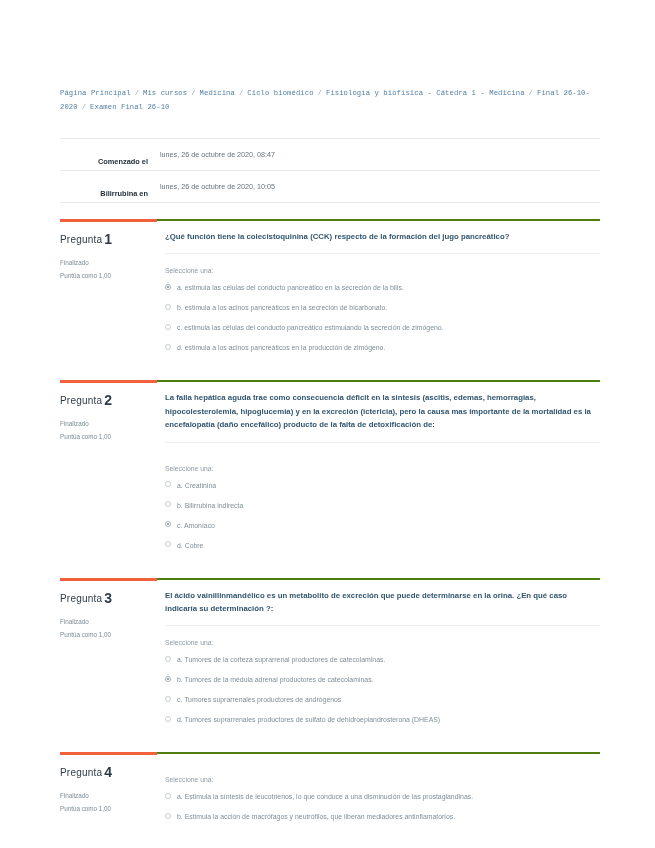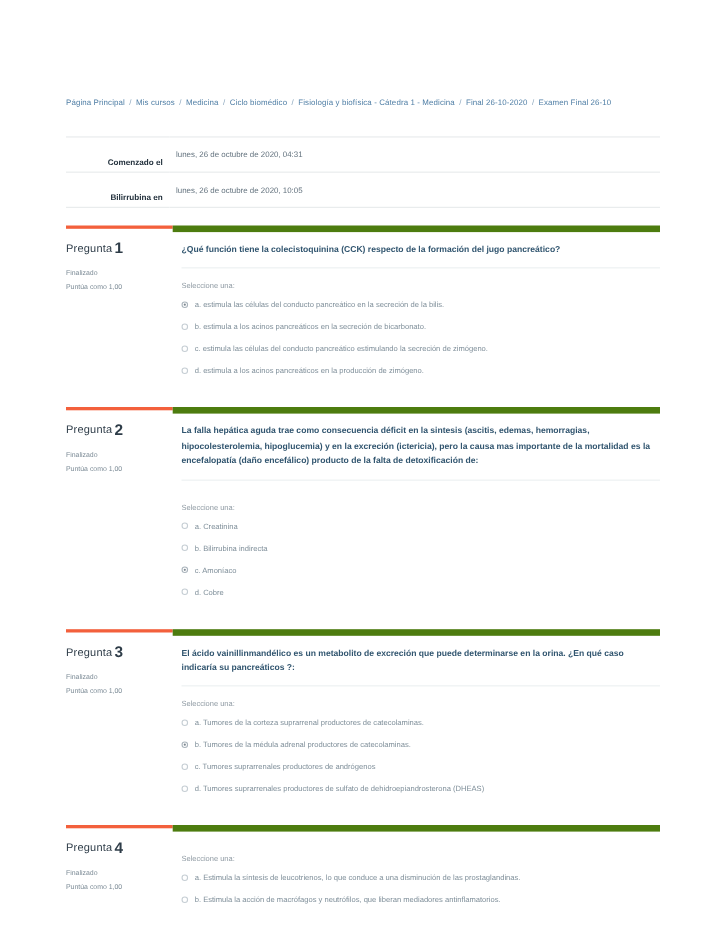--- a/index.html
+++ b/index.html
@@ -22,20 +22,21 @@
     padding: 86px 55px 0 60px;
   }
 
   
   .breadcrumb {
     font-size: 7.2px;
     line-height: 14px;
     color: #4f7ea5;
     letter-spacing: .1px;
     margin-bottom: 24px;
+    font-family: Liberation Mono, monospace;
   }
   .breadcrumb .crumb { color: #4f7ea5; }
   .breadcrumb .sep {
     color: #8aa6bd;
     padding: 0 4px;
   }
   .breadcrumb .crumb.last { color: #4f7ea5; }
 
   
   .summary {
@@ -90,21 +91,21 @@
   .q-state,
   .q-grade {
     font-size: 6.3px;
     color: #7c8b96;
     line-height: 13px;
     white-space: nowrap;
   }
   .q-body {
     flex: 1 1 auto;
     box-sizing: border-box;
-    border-top: 6px solid #4d7c0f;
+    border-top: 2px solid #4d7c0f;
     padding: 9px 0 4px 8px;
     min-width: 0;
   }
   .q-text {
     font-size: 7.8px;
     line-height: 13.4px;
     color: #31556f;
     font-weight: bold;
     padding: 0 4px 10px 0;
     border-bottom: 1px solid #eceff1;
@@ -152,21 +153,21 @@
 <body>
 
 <div class="page">
 
   <div class="breadcrumb" id="breadcrumb"><span class="crumb">Página Principal</span><span class="sep">/</span><span class="crumb">Mis cursos</span><span class="sep">/</span><span class="crumb">Medicina</span><span class="sep">/</span><span class="crumb">Ciclo biomédico</span><span class="sep">/</span><span class="crumb">Fisiología y biofísica - Cátedra 1 - Medicina</span><span class="sep">/</span><span class="crumb">Final 26-10-2020</span><span class="sep">/</span><span class="crumb last">Examen Final 26-10</span></div>
 
   <table class="summary">
     <tbody id="summary-body">
         <tr>
           <th>Comenzado el</th>
-          <td>lunes, 26 de octubre de 2020, 04:31</td>
+          <td>lunes, 26 de octubre de 2020, 08:47</td>
         </tr>
         <tr>
           <th>Bilirrubina en</th>
           <td>lunes, 26 de octubre de 2020, 10:05</td>
         </tr>
       </tbody>
   </table>
 
   <div id="questions-container">
       <div class="question">
@@ -227,21 +228,21 @@
           </div>
         </div>
       </div>
       <div class="question">
         <div class="q-info">
           <div class="q-title"><span>Pregunta</span><span class="q-num">3</span></div>
           <div class="q-state">Finalizado</div>
           <div class="q-grade">Puntúa como 1,00</div>
         </div>
         <div class="q-body">
-          <div class="q-text">El ácido vainillinmandélico es un metabolito de excreción que puede determinarse en la orina. ¿En qué caso indicaría su pancreáticos ?:</div>
+          <div class="q-text">El ácido vainillinmandélico es un metabolito de excreción que puede determinarse en la orina. ¿En qué caso indicaría su determinación ?:</div>
           <div class="q-answers">
             <div class="q-prompt">Seleccione una:</div>
             <label class="option">
               <span class="radio"></span>
               <span class="option-text">a. Tumores de la corteza suprarrenal productores de catecolaminas.</span>
             </label>
             <label class="option">
               <span class="radio checked"></span>
               <span class="option-text">b. Tumores de la médula adrenal productores de catecolaminas.</span>
             </label>

